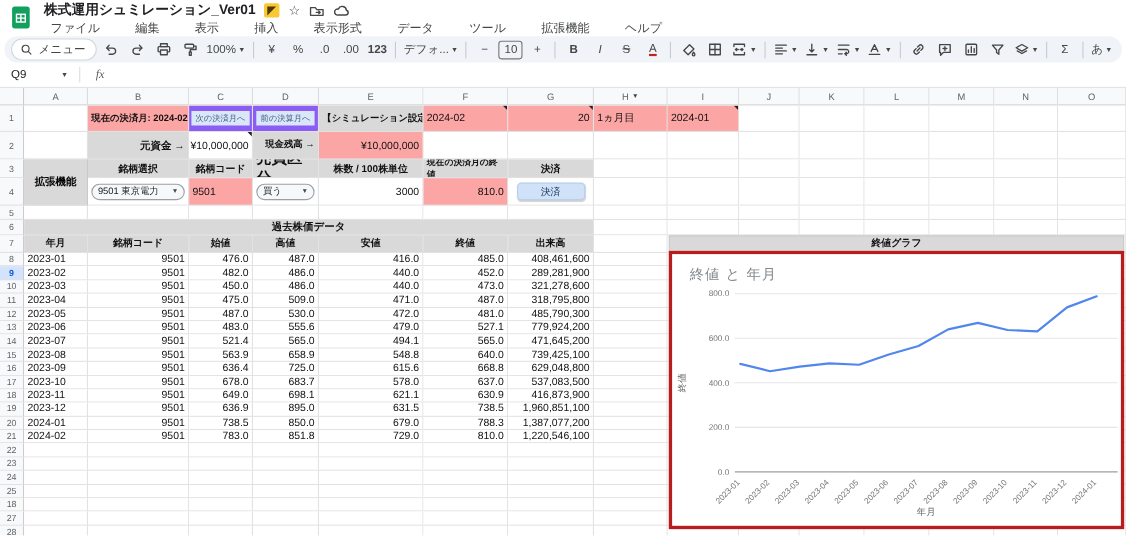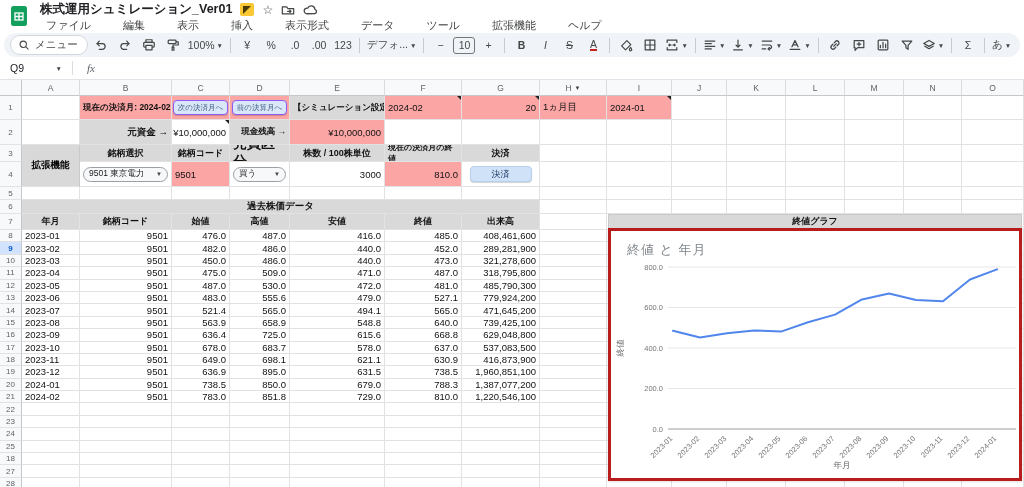--- a/index.html
+++ b/index.html
@@ -48,21 +48,21 @@
   .col-A{width:58px}.col-B{width:92px}.col-C{width:58px}.col-D{width:60px}.col-E{width:95px}
   .col-F{width:77px}.col-G{width:78px}.col-H{width:67px}.col-I{width:65px}.col-J{width:55px}
   .col-K{width:59px}.col-L{width:59px}.col-M{width:59px}.col-N{width:58px}.col-O{width:62px}
   .merged-AG{width:518px}
   .r1{height:24px}.r2{height:25px}.r3{height:17px}.r4{height:25px}.r5{height:13px}.r6{height:14px}.r7{height:16px}.rd{height:12.4px}
   .bg-d{background:#d9d9d9}.bg-l{background:#fca5a5}
   .bold{font-weight:bold}.right{justify-content:flex-end}.center{justify-content:center}
   .fs85{font-size:8.5px;white-space:nowrap}
   .note::after{content:"";position:absolute;top:0;right:0;border-left:4px solid transparent;border-top:4px solid #222;}
   .mergedA{position:absolute;left:22px;top:0;width:58px;height:42px;background:#d9d9d9;border-right:1px solid #c9c9c9;border-bottom:1px solid #e2e2e2;display:flex;align-items:center;justify-content:center;font-size:9.5px;font-weight:bold;z-index:2}
-  .mini-btn{background:#d9e7f8;border:1px solid #8b5cf6;border-radius:4px;font-size:7.5px;color:#3c5a82;padding:1px 4px;margin:auto;white-space:nowrap;box-shadow:0 1px 1px rgba(0,0,0,.18);line-height:1.5}
+  .mini-btn{background:#d9e7f8;border:5px solid #8b5cf6;border-radius:4px;font-size:7.5px;color:#3c5a82;padding:1px 4px;margin:auto;white-space:nowrap;box-shadow:0 1px 1px rgba(0,0,0,.18);line-height:1.5}
   .settle-btn{background:#cfe2f7;border:1px solid #b8cfee;border-radius:4px;font-size:9px;color:#1f3b63;width:62px;height:16px;display:flex;align-items:center;justify-content:center;margin:auto;box-shadow:0 1px 1px rgba(0,0,0,.18)}
   .chip{display:flex;align-items:center;justify-content:space-between;border:1px solid #9aa0a6;border-radius:10px;background:#f7f8f9;height:15px;font-size:8.5px;color:#202124;padding:0 5px;width:100%;white-space:nowrap;overflow:hidden}
   .chip.small{width:68px}
   .chip .dd{font-size:6px}
   .colh .dd{font-size:6px;margin-left:3px}
 
   
   .chart-panel{position:absolute;left:608px;top:214px;width:414px;z-index:5}
   .chart-band{height:14px;background:#d9d9d9;border:1px solid #c9c9c9;border-bottom:none;display:flex;align-items:center;justify-content:center;font-size:9px;font-weight:bold;color:#111}
   .chart-box{height:253px;background:#fff;border:3px solid #b91c1c;box-shadow:0 1px 2px rgba(0,0,0,.12);position:relative}
@@ -154,21 +154,21 @@
     <div class="tbtn">
         <span class="ttxt" style="font-weight:normal">%</span>
       </div>
     <div class="tbtn">
         <span class="ttxt" style="font-weight:normal">.0</span>
       </div>
     <div class="tbtn">
         <span class="ttxt" style="font-weight:normal">.00</span>
       </div>
     <div class="tbtn">
-        <span class="ttxt" style="font-weight:normal">123</span>
+        <span class="ttxt" style="font-weight:bold">123</span>
       </div>
     <div class="sep"></div>
     <div class="tbtn" style="min-width:48px">
         <span class="ttxt" style="font-weight:normal">デフォ...</span>
         <span class="dd">▼</span>
       </div>
     <div class="sep"></div>
     <div class="tbtn">
         <span class="ttxt" style="font-weight:normal">−</span>
       </div>

